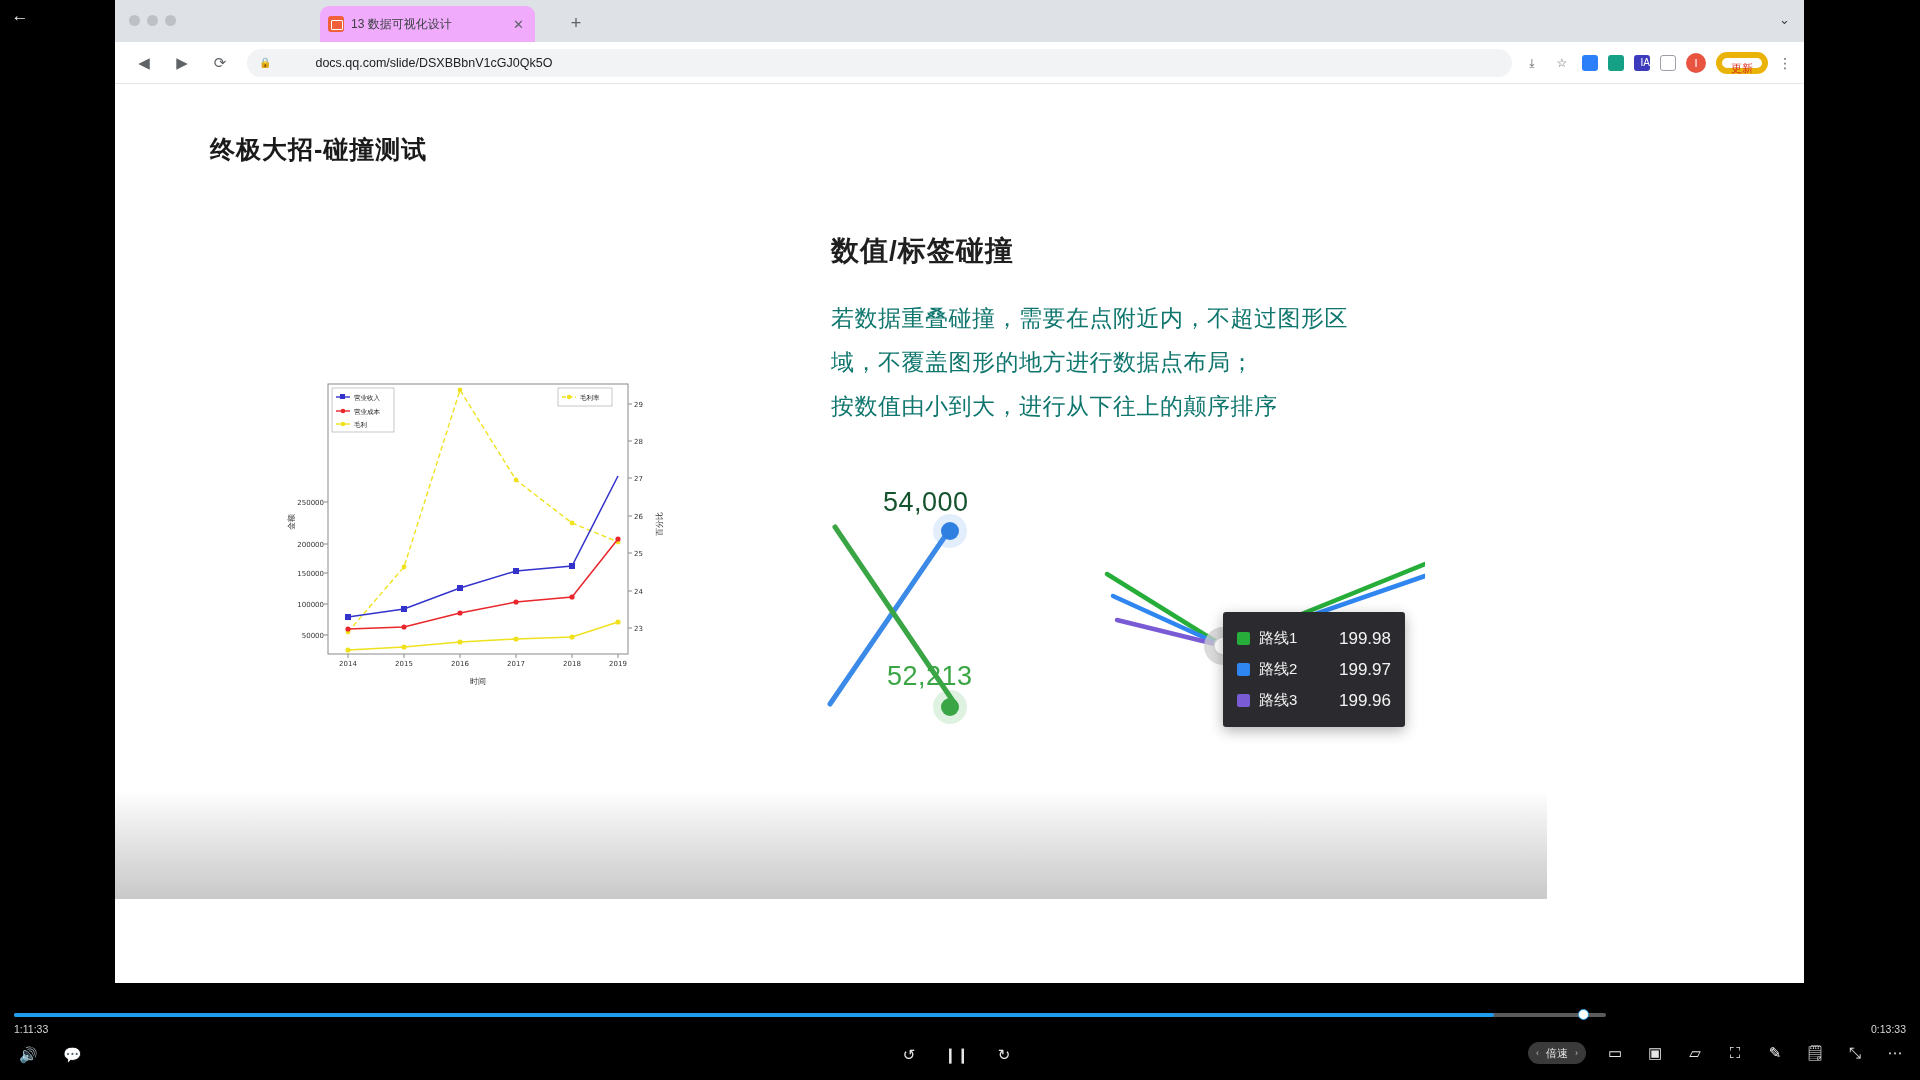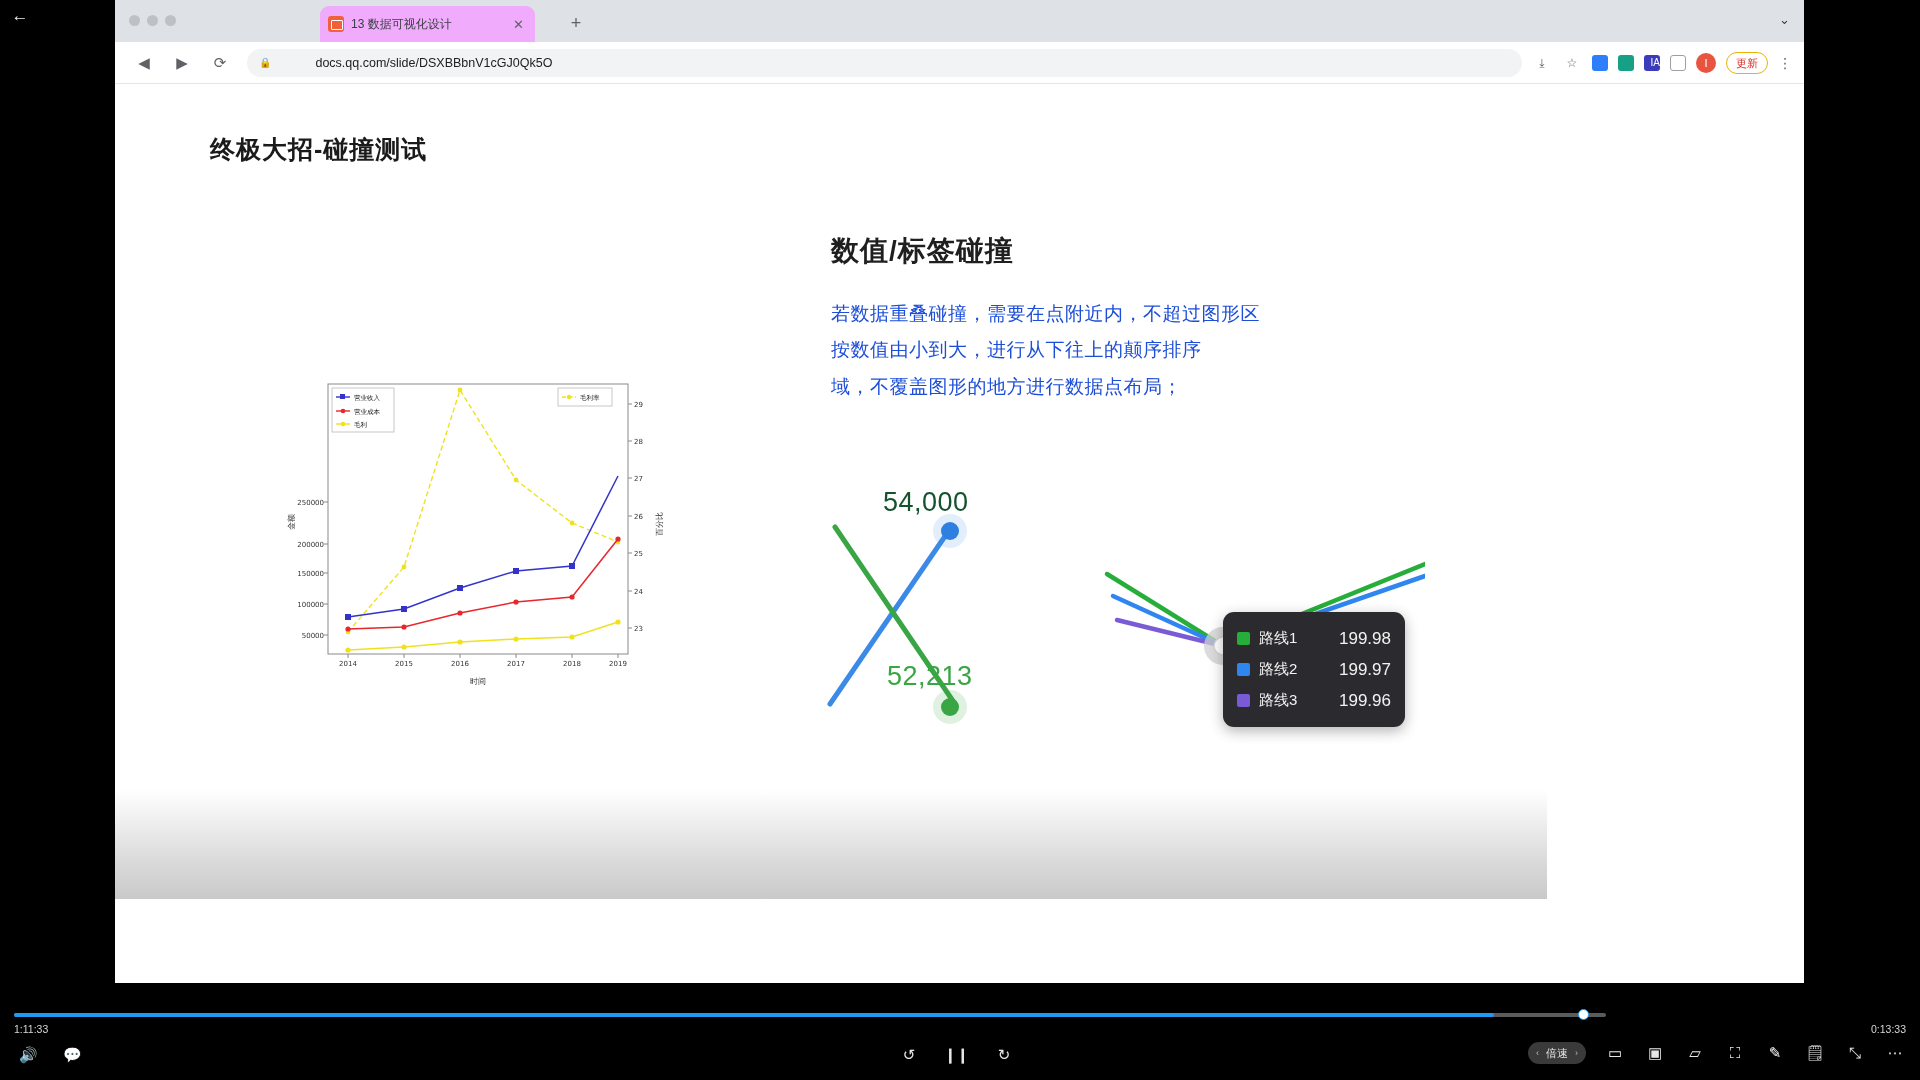--- a/index.html
+++ b/index.html
@@ -76,21 +76,21 @@
   .tb-icons .sq { width:16px; height:16px; border-radius:3px; }
   .sq.blue { background:#2d7ff9; }
   .sq.green { background:#16a086; }
   .sq.ia { background:#3b3bbb; color:#fff; font-size:10px; line-height:16px; text-align:right;}
   .sq.grey { background:#fff; border:1.5px solid #9aa0a6; }
   .avatar {
     width:20px; height:20px; border-radius:50%; background:#e8543f; color:#fff;
     font-size:11px; line-height:20px; text-align:center;
   }
   .update-pill {
-    height:22px; border:1px solid #eab308; border-radius:12px; color:#d93025;
+    height:22px; border:6px solid #eab308; border-radius:12px; color:#d93025;
     font-size:11px; padding:0 9px; line-height:20px;
   }
   .kebab { font-size:14px; color:#5f6368; width:14px; text-align:center; }
 
   
   .slide {
     position:absolute; left:0; top:84px; width:1432px; height:815px;
     background:#fff;
   }
   .slide-fade {
@@ -102,21 +102,21 @@
     font-size:25px; font-weight:bold; color:#1a1a1a; letter-spacing:1px;
   }
 
   
   .rt-head {
     position:absolute; left:716px; top:148px;
     font-size:28px; font-weight:bold; color:#1f1f1f; letter-spacing:1px;
   }
   .rt-body {
     position:absolute; left:716px; top:212px; width:710px;
-    font-size:19px; line-height:1.92; color:#1d4ed8; letter-spacing:.5px;
+    font-size:23px; line-height:1.92; color:#0f766e; letter-spacing:.5px;
   }
 
   
   .chart-wrap {
     position:absolute; left:155px; top:280px; width:400px; height:405px;
   }
   .chart-svg { display:block; }
 
   
   .demo1 { position:absolute; left:700px; top:385px; width:250px; height:320px; }
@@ -126,21 +126,21 @@
   }
   .lbl-green {
     position:absolute; left:72px; top:192px; font-size:27px; color:#3aa544;
     font-weight:400; letter-spacing:.5px;
   }
 
   
   .demo2 { position:absolute; left:980px; top:470px; width:330px; height:200px; }
   .tooltip {
     position:absolute; left:128px; top:58px; width:182px;
-    background:#2b2b2f; border-radius:11px; padding:11px 14px;
+    background:#2b2b2f; border-radius:3px; padding:11px 14px;
     box-shadow:0 4px 14px rgba(0,0,0,.3);
   }
   .tt-row { display:flex; align-items:center; height:31px; }
   .tt-sw { width:13px; height:13px; border-radius:2px; margin-right:9px; flex:none; }
   .tt-name { color:#f2f2f2; font-size:15px; width:62px; }
   .tt-val { color:#f2f2f2; font-size:17px; margin-left:auto; }
 
   
   .progress-area { position:absolute; left:0; bottom:47px; width:1920px; height:30px; }
   .p-bar {
@@ -334,22 +334,22 @@
             <line x1="292" y1="33" x2="306" y2="33" stroke="#efe21c" stroke-width="1.4" stroke-dasharray="4,2.5"></line>
             <circle cx="299" cy="33" r="2.2" fill="#efe21c"></circle>
             <text x="310" y="36" font-size="6.5" fill="#222" font-family="DejaVu Sans, sans-serif">毛利率</text>
           </g>
         </svg>
       </div>
 
       <div class="rt-head">数值/标签碰撞</div>
       <div class="rt-body">
         <div>若数据重叠碰撞，需要在点附近内，不超过图形区</div>
+        <div>域，不覆盖图形的地方进行数据点布局；</div>
         <div>按数值由小到大，进行从下往上的颠序排序</div>
-        <div>域，不覆盖图形的地方进行数据点布局；</div>
       </div>
 
       <div class="demo1">
         <div class="lbl-blue">54,000</div>
         <div class="lbl-green">52,213</div>
         <svg width="250" height="320" viewBox="0 0 250 320">
           <line x1="15" y1="235" x2="135" y2="60" stroke="#3b8ae8" stroke-width="5" stroke-linecap="round"></line>
           <line x1="20" y1="58" x2="140" y2="235" stroke="#3aa544" stroke-width="5" stroke-linecap="round"></line>
           <circle cx="135" cy="62" r="17" fill="#3b8ae8" opacity=".14"></circle>
           <circle cx="135" cy="62" r="9" fill="#2f7fe0"></circle>

